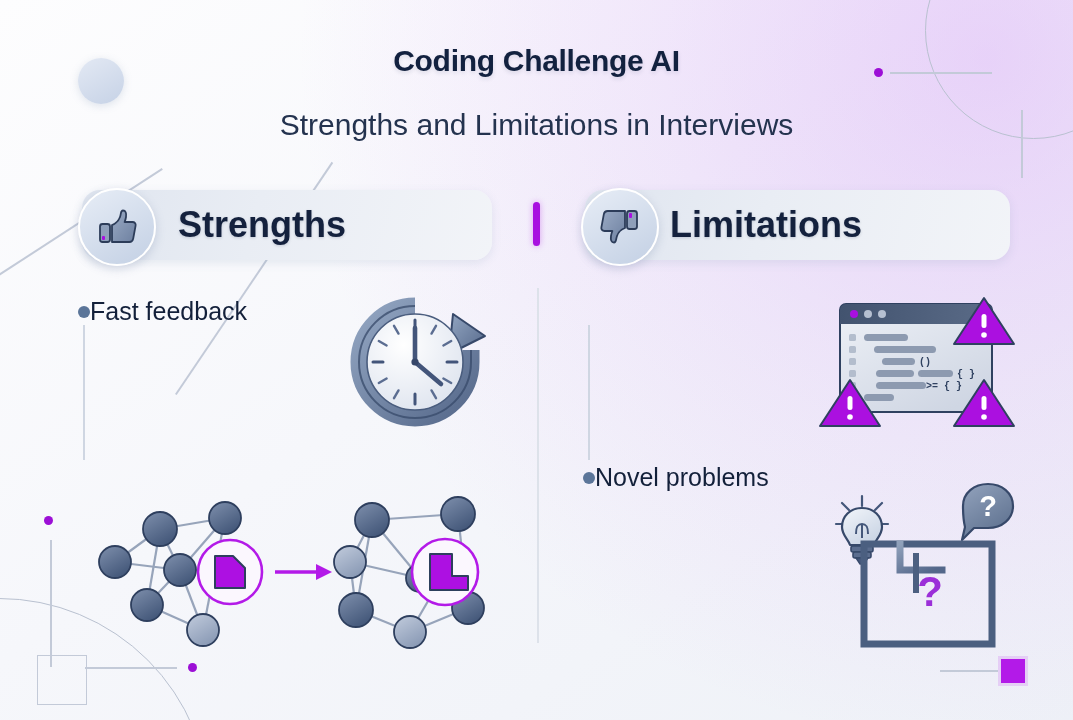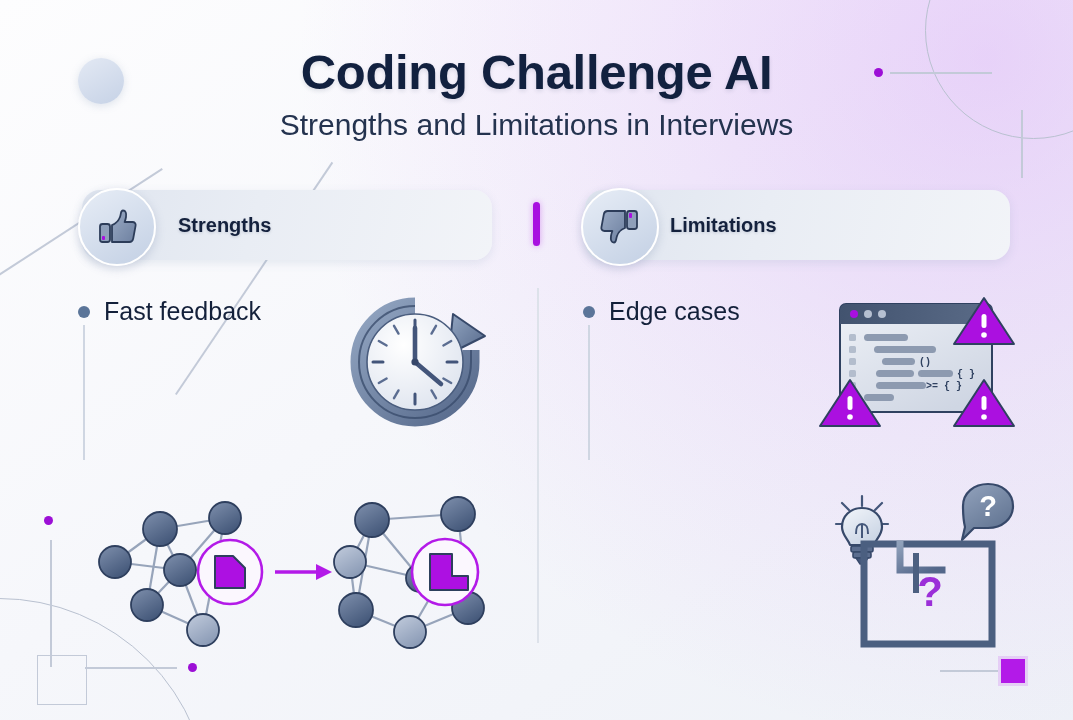--- a/index.html
+++ b/index.html
@@ -34,49 +34,49 @@
     width:24px;height:24px;background:#b31ae8;
     box-shadow:0 0 0 3px rgba(190,60,240,.18);
   }
   .diag{
     position:absolute;height:1.5px;background:#c3cad8;transform-origin:0 0;
   }
 
   
   .title{
     position:absolute;left:0;right:0;top:44px;text-align:center;
-    font-size:49px;font-weight:bold;color:#12213f;letter-spacing:-.3px;
+    font-size:30px;font-weight:bold;color:#12213f;letter-spacing:-.3px;
     text-shadow:0 2px 4px rgba(30,45,80,.13);
   }
   .subtitle{
     position:absolute;left:0;right:0;top:108px;text-align:center;
     font-size:30px;color:#24334f;font-weight:400;
   }
 
   
   .pill{
     position:absolute;height:70px;border-radius:18px;
     background:linear-gradient(105deg,#dfe5ef 0%,#e9edf4 42%,#f2f4f8 100%);
     box-shadow:0 3px 10px rgba(120,140,175,.16);
     display:flex;align-items:center;
   }
   .pill-title{
-    font-size:20px;font-weight:bold;color:#14213d;
+    font-size:36px;font-weight:bold;color:#14213d;
     text-shadow:0 1px 3px rgba(30,45,80,.18);
   }
   .badge{
     position:absolute;width:74px;height:74px;border-radius:50%;
     background:linear-gradient(150deg,#e7edf6 0%,#c3d0e4 100%);
     border:2.5px solid #ffffff;
     box-shadow:0 3px 10px rgba(110,130,165,.28);
     display:flex;align-items:center;justify-content:center;
   }
 
   
-  .bullet-row{position:absolute;display:flex;align-items:center;gap:14px;}
+  .bullet-row{position:absolute;display:flex;align-items:center;}
   .bullet-dot{
     width:12px;height:12px;border-radius:50%;background:#5b7599;flex:none;
   }
   .bullet-label{font-size:25px;color:#13203a;white-space:nowrap;}
   .connector{position:absolute;width:1.5px;background:#cfd6e2;}
 
   
   .div-purple{
     position:absolute;width:7px;border-radius:4px;background:#a80fe0;
     box-shadow:0 0 6px rgba(168,15,224,.35);
@@ -249,24 +249,20 @@
           <stop offset="0%" stop-color="#9aaac4"></stop>
             <stop offset="100%" stop-color="#6d80a0"></stop>
         </linearGradient>
       </defs>
       <rect x="30" y="7" width="10" height="18" rx="2.5" fill="#8e9fba" stroke="#2c3c59" stroke-width="1.8"></rect>
       <rect x="32" y="9" width="3" height="5" rx="1" fill="#a80fe0"></rect>
       <path d="M28 7 L28 24 C28 24 22 26 20 32 C18.6 36.4 19.4 38.5 17 38.5 C14.4 38.5 13.4 36 14 32 C14.4 29.4 15.4 27 15.4 27 L7.5 27 C5.3 27 4 25.4 4.4 23.4 L6.8 10.4 C7.2 8.2 8.6 7 10.6 7 Z" fill="url(#gThumbDn)" stroke="#2c3c59" stroke-width="1.8" stroke-linejoin="round"></path>
     </svg>
   </div>
 
-  <div class="bullet-row" style="left:583px;top:297px;">
-    <span class="bullet-dot"></span>
-    <span class="bullet-label">Edge cases</span>
-  </div>
   <div class="connector" style="left:588px;top:325px;height:135px;"></div>
 
   <div class="deco" style="left:818px;top:296px;">
     <svg width="198" height="134" viewBox="0 0 198 134">
       <defs>
         <linearGradient id="gBar" x1="0" y1="0" x2="1" y2="0">
           <stop offset="0%" stop-color="#42536f"></stop>
             <stop offset="100%" stop-color="#5a6b87"></stop>
         </linearGradient>
         <linearGradient id="gBody" x1="0" y1="0" x2="0.7" y2="1">
@@ -311,20 +307,24 @@
         <circle cx="32" cy="121" r="2.8" fill="#ffffff"></circle>
       </g>
       <g>
         <path d="M166 84 L196 130 L136 130 Z" fill="#ab10e0" stroke="#2f4160" stroke-width="2" stroke-linejoin="round"></path>
         <rect x="163.5" y="100" width="5" height="14" rx="2.5" fill="#ffffff"></rect>
         <circle cx="166" cy="121" r="2.8" fill="#ffffff"></circle>
       </g>
     </svg>
   </div>
 
+  <div class="bullet-row" style="left:583px;top:463px;">
+    <span class="bullet-dot"></span>
+    <span class="bullet-label">Novel problems</span>
+  </div>
 
   <div class="deco" style="left:822px;top:482px;">
     <svg width="196" height="170" viewBox="0 0 196 170">
       <defs>
         <linearGradient id="gBulb" x1="0" y1="0" x2="0.7" y2="1">
           <stop offset="0%" stop-color="#f3f6fb"></stop>
             <stop offset="100%" stop-color="#c9d4e4"></stop>
         </linearGradient>
         <linearGradient id="gBub" x1="0" y1="0" x2="0.6" y2="1">
           <stop offset="0%" stop-color="#93a3bd"></stop>

